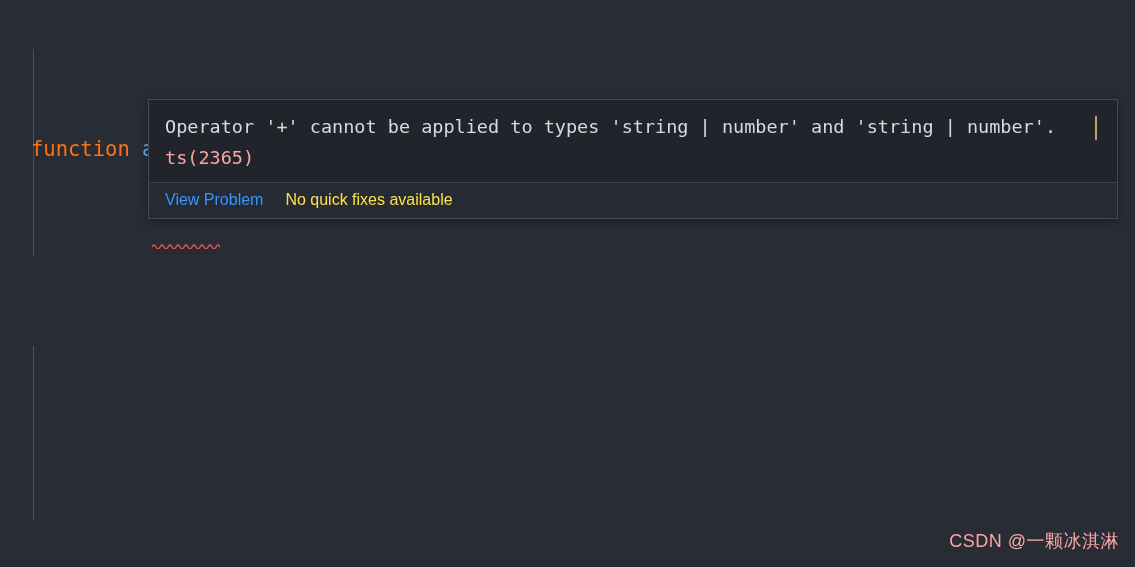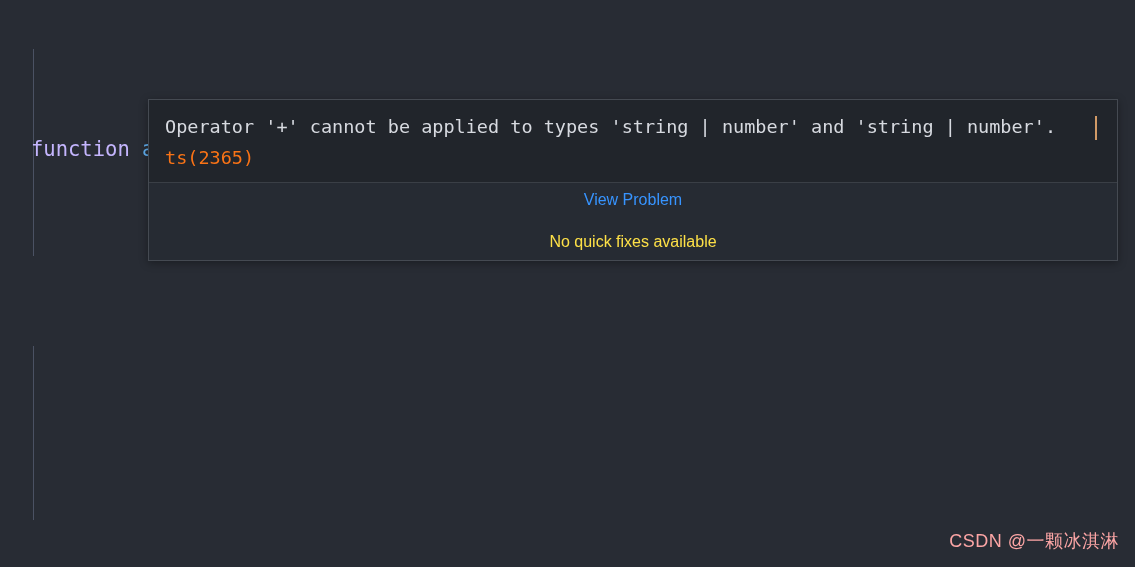--- a/index.html
+++ b/index.html
@@ -44,21 +44,21 @@
   .guide {
     position: absolute;
     width: 1px;
     background: #4b5263;
     left: 33px;
   }
   .guide.g1 { top: 49px;  height: 207px; }
   .guide.g2 { top: 346px; height: 174px; }
 
   
-  .kw   { color: #c4b5fd; }   
+  .kw   { color: #f97316; }   
   .fn   { color: #61afef; }   
   .typ  { color: #56b6c2; }   
   .var  { color: #abb2bf; }   
   .pun  { color: #abb2bf; }   
   .par  { color: #d19a66; }
   .squiggle {
     position: absolute;
     left: 152px;
     top: 243px;
     width: 68px;
@@ -81,32 +81,31 @@
   #hover-body {
     padding: 11px 16px 9px 16px;
     font-family: "DejaVu Sans Mono", "Liberation Mono", monospace;
     font-size: 18.5px;
     line-height: 31px;
     color: #d7dae0;
     white-space: normal;
     word-break: normal;
   }
   #hover-body .code-txt { white-space: pre-wrap; }
-  .tscode { color: #f97316; }
+  .tscode { color: #fca5a5; }
   #hover-footer {
     border-top: 1px solid #3a3f46;
     background: #262b33;
     padding: 7px 16px 8px 16px;
     font-family: "Liberation Sans", "DejaVu Sans", sans-serif;
     font-size: 16px;
     line-height: 20px;
     display: flex;
     align-items: center;
     gap: 22px;
-    flex-direction: column;
   }
   .link {
     color: #3794ff;
     cursor: pointer;
   }
   .nofix { color: #fde047; }
 
   
   #tip-cursor {
     position: absolute;

